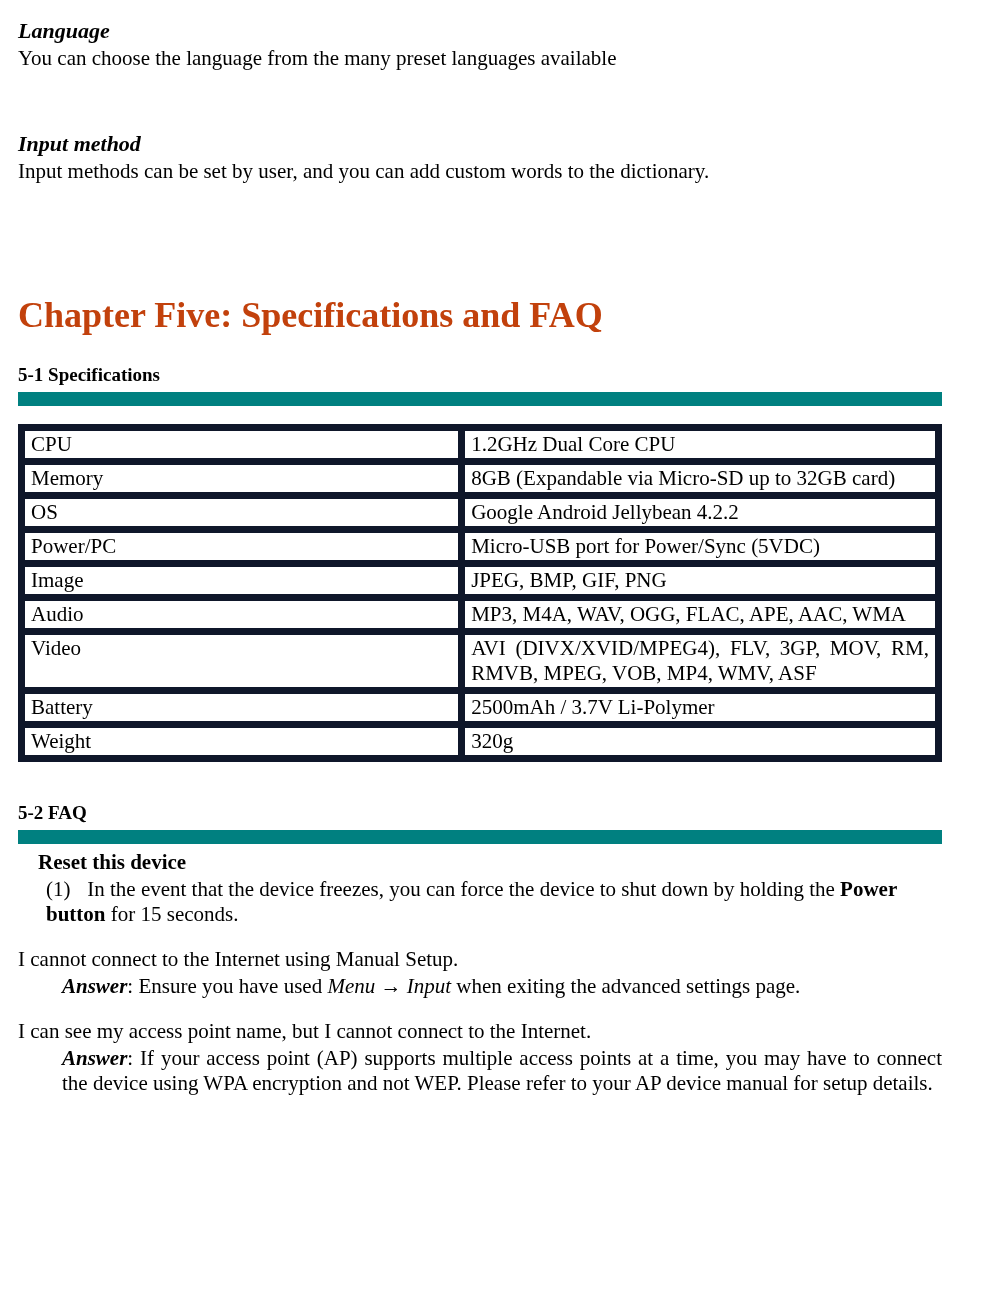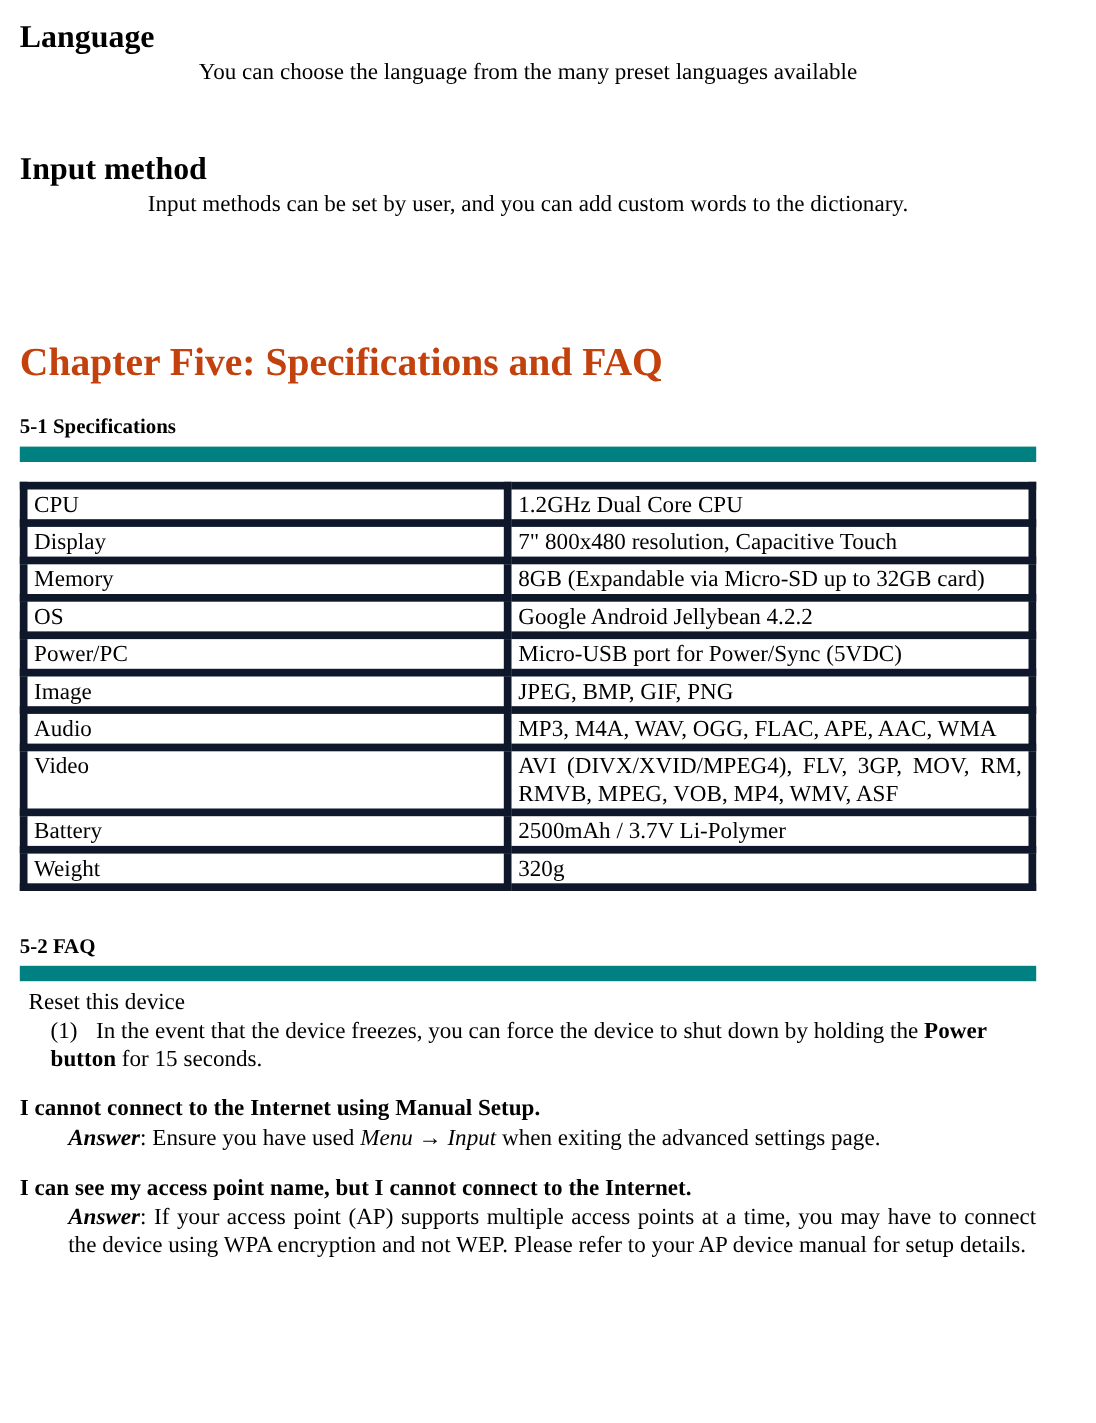--- a/index.html
+++ b/index.html
@@ -5,22 +5,22 @@
   body {
     margin: 0;
     padding: 18px 18px 30px 18px;
     font-family: "Times New Roman", Times, serif;
     font-size: 21px;
     color: #000;
     background: #fff;
     width: 960px;
     box-sizing: border-box;
   }
-  .h3bold { font-weight: bold; font-size: 29px; margin: 0 0 2px 0; }
-  .para  { margin: 0 0 60px 0; text-align: center; }
+  .h3bold { font-weight: bold; font-size: 22px; margin: 0 0 2px 0; font-style: italic; }
+  .para  { margin: 0 0 60px 0; }
   .chapter-title {
     color: #c2410c;
     font-size: 36px;
     font-weight: bold;
     margin: 60px 0 28px 0;
   }
   .section-title {
     font-size: 19px;
     font-weight: bold;
     margin: 22px 0 6px 0;
@@ -36,22 +36,22 @@
     width: 100%;
     font-size: 21px;
   }
   table.spec td {
     border: 7px solid #0f172a;
     padding: 1px 6px;
     vertical-align: top;
   }
   table.spec td.k { width: 48%; }
   table.spec td.v { width: 52%; text-align: justify; }
-  .faq-h  { font-weight: normal; margin: 4px 0 2px 8px; }
-  .faq-h0 { font-weight: bold; margin: 20px 0 2px 0; }
+  .faq-h  { font-weight: bold; margin: 4px 0 2px 20px; }
+  .faq-h0 { font-weight: normal; margin: 20px 0 2px 0; }
   .faq-li {
     margin: 0 0 18px 28px;
   }
   .faq-li span.num { display:inline-block; width: 36px; }
   .faq-ans {
     margin: 0 0 18px 44px;
     text-align: justify;
   }
   .italic  { font-style: italic; }
   .bolditalic { font-style: italic; font-weight: bold; }
@@ -68,24 +68,20 @@
 <div class="chapter-title">Chapter Five: Specifications and FAQ</div>
 
 <div class="section-title">5-1 Specifications</div>
 <div class="teal-bar"></div>
 
 <table class="spec">
   <tbody id="spec-body">
       <tr>
         <td class="k">CPU</td>
         <td class="v">1.2GHz Dual Core CPU</td>
-      </tr>
-      <tr>
-        <td class="k">Display</td>
-        <td class="v">7" 800x480 resolution, Capacitive Touch</td>
       </tr>
       <tr>
         <td class="k">Memory</td>
         <td class="v">8GB (Expandable via Micro-SD up to 32GB card)</td>
       </tr>
       <tr>
         <td class="k">OS</td>
         <td class="v">Google Android Jellybean 4.2.2</td>
       </tr>
       <tr>

